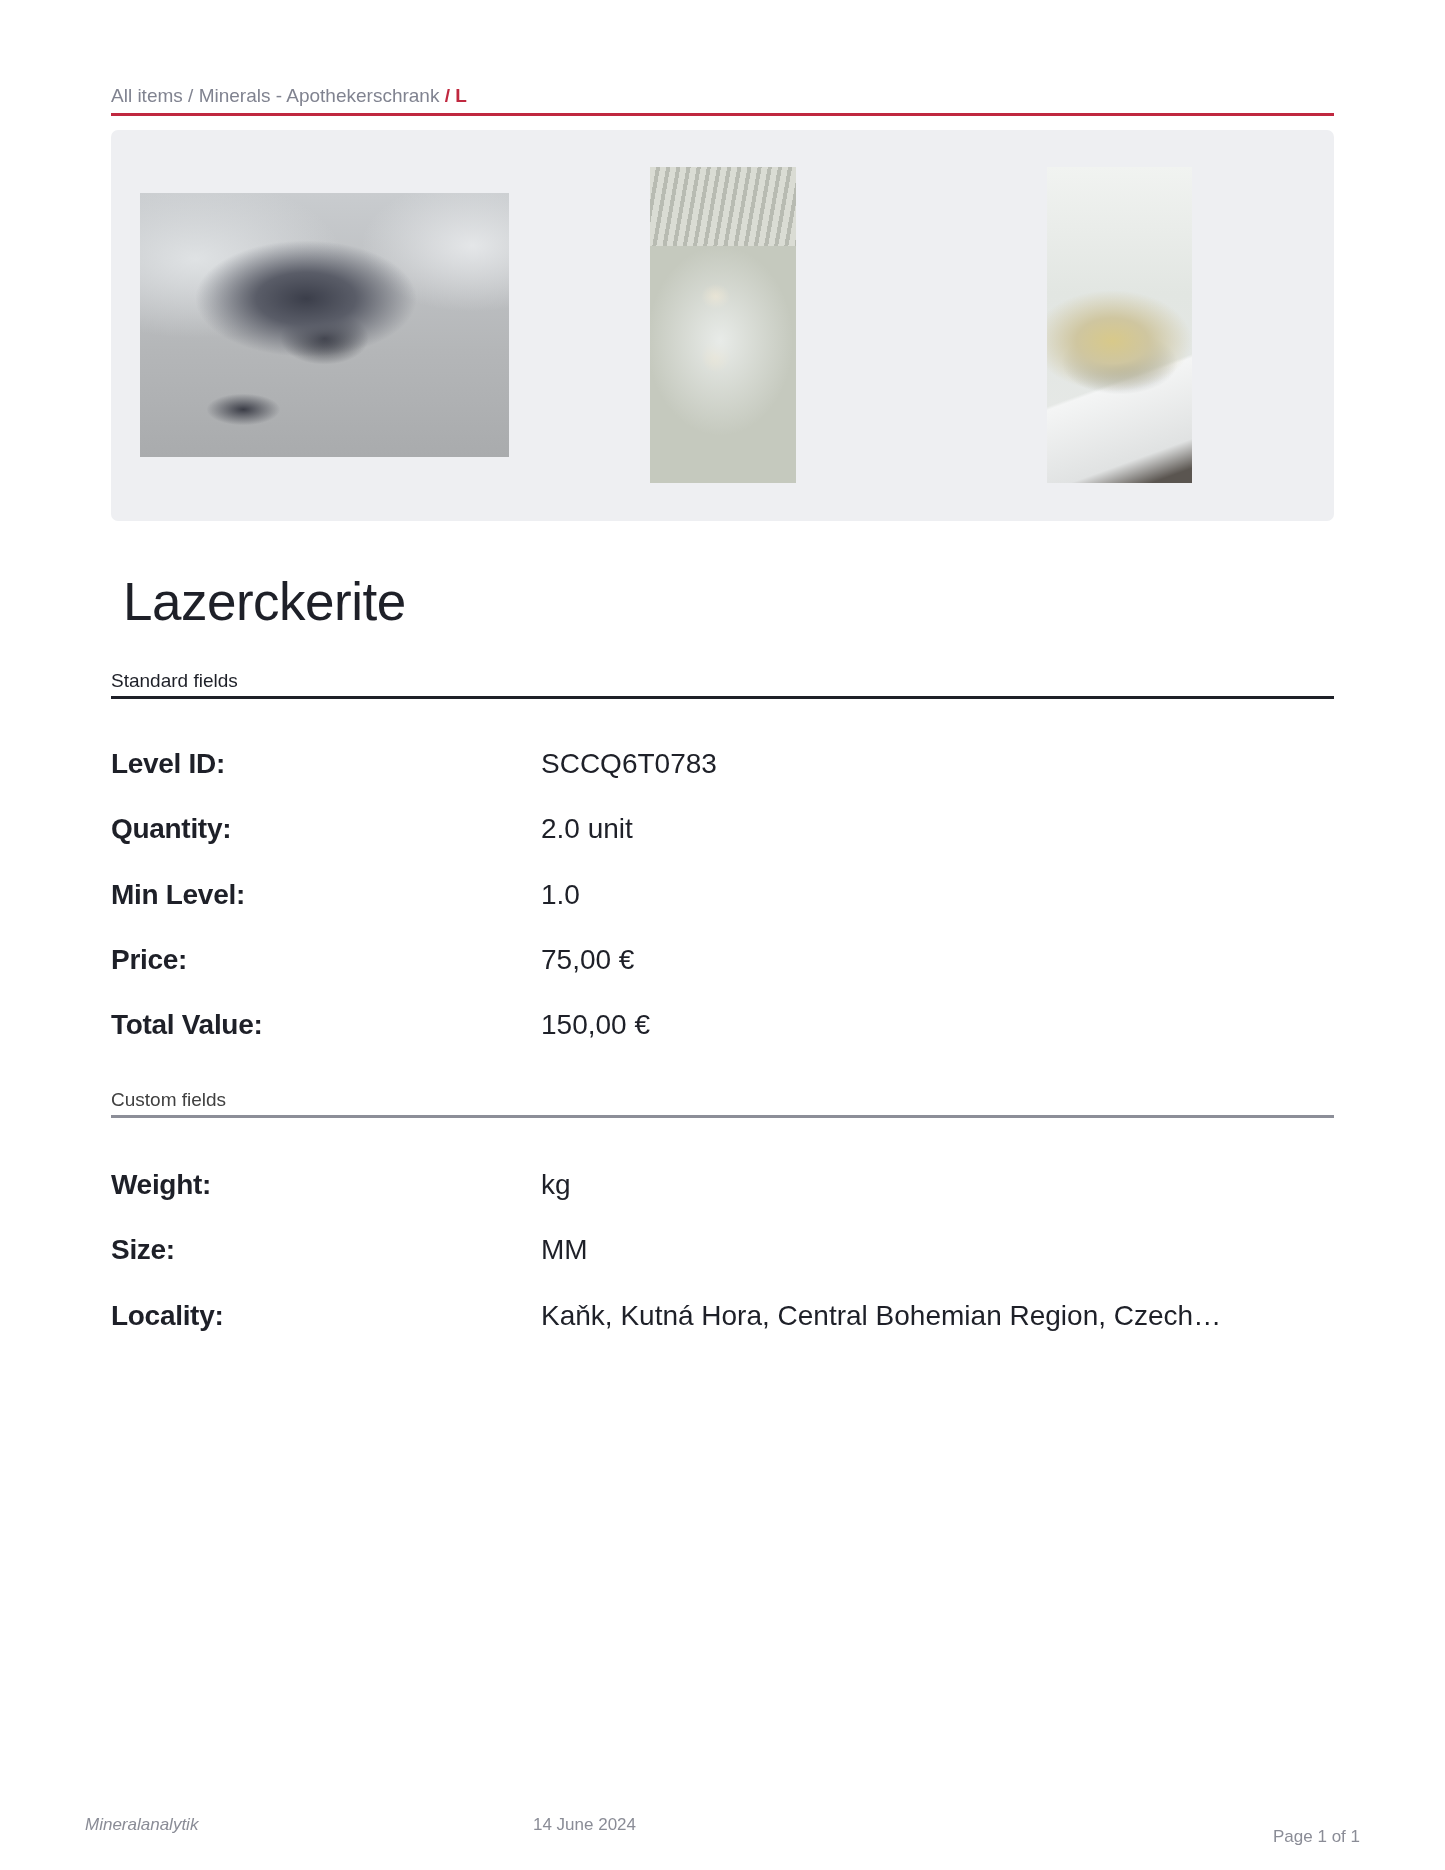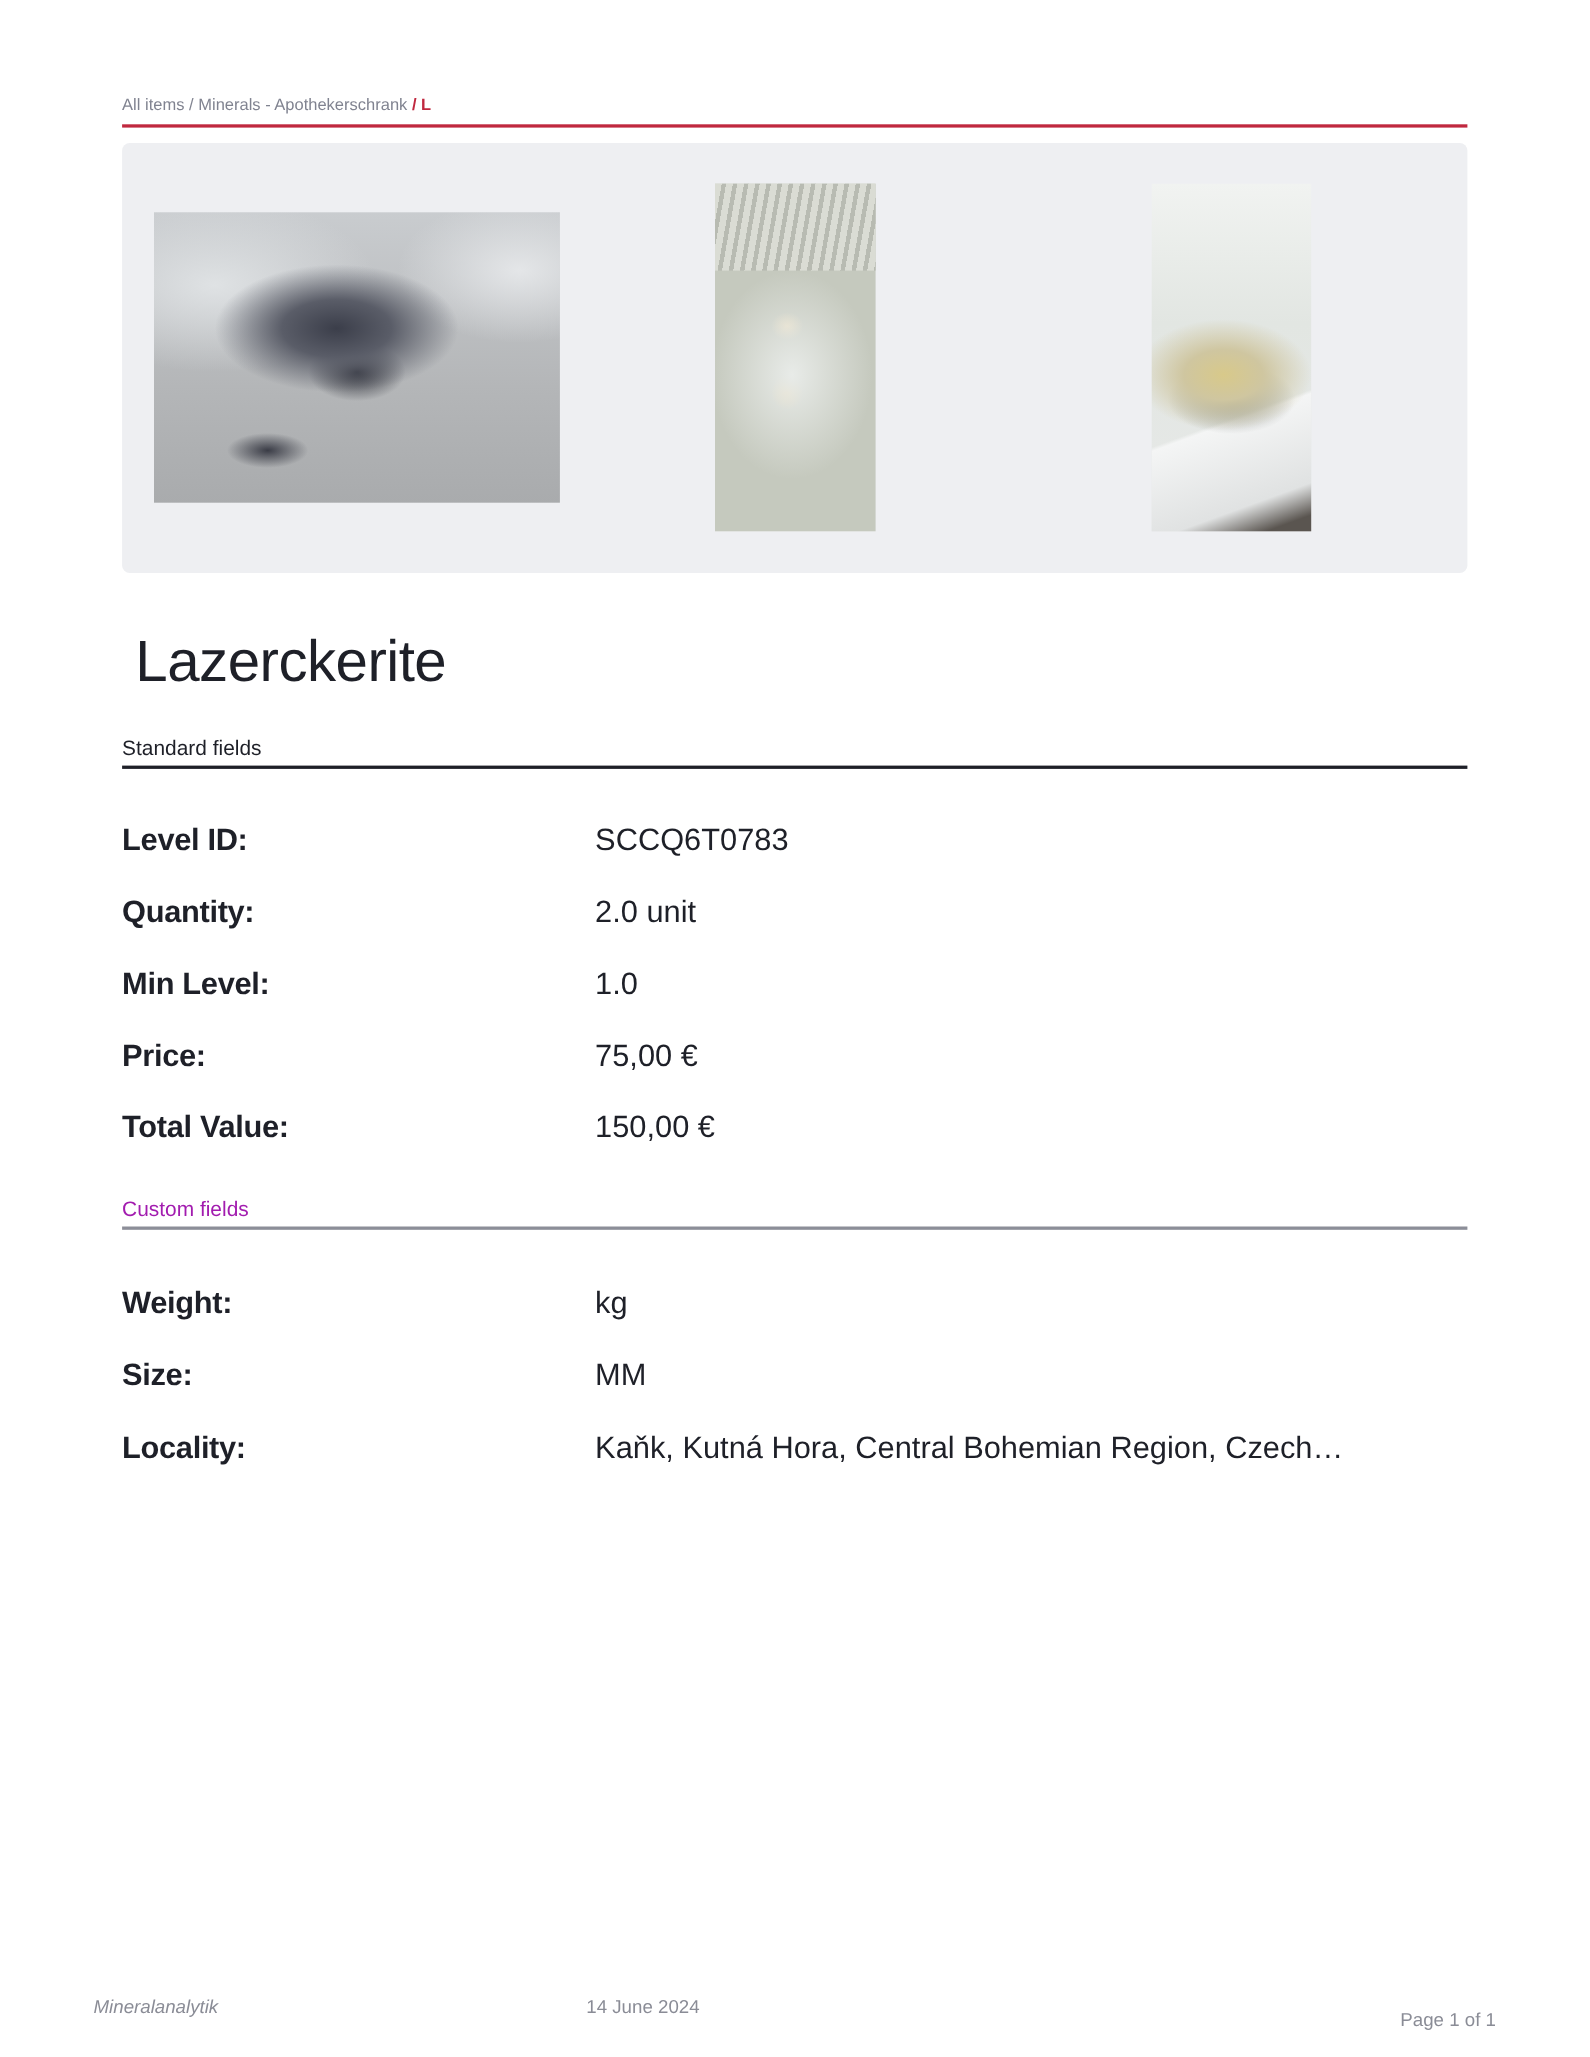--- a/index.html
+++ b/index.html
@@ -4,21 +4,21 @@
 <style>
   html, body { margin: 0; padding: 0; background: #ffffff; }
   body {
     width: 1445px; height: 1870px; position: relative; overflow: hidden;
     font-family: "Liberation Sans", sans-serif; color: #1e2028;
   }
   .page { position: absolute; left: 111px; top: 0; width: 1223px; }
 
   .breadcrumb {
     position: absolute; left: 0; top: 84px; width: 1223px;
-    font-size: 15px; line-height: 24px; color: #808390;
+    font-size: 19px; line-height: 24px; color: #808390;
     border-bottom: 3px solid #c0283f; padding-bottom: 5px; white-space: nowrap;
   }
   .breadcrumb .sep { color: #808390; }
   .breadcrumb .current { color: #c0283f; font-weight: bold; }
 
   .gallery {
     position: absolute; left: 0; top: 130px; width: 1223px; height: 391px;
     background: #eeeff2; border-radius: 7px;
   }
   .photo { position: absolute; overflow: hidden; }
@@ -57,21 +57,21 @@
     position: absolute; left: 0; top: 558px; margin: 12px;
     font-size: 53px; line-height: 64px; font-weight: normal; letter-spacing: -0.5px;
     color: #1e2028;
   }
 
   .section-head {
     position: absolute; left: 0; width: 1223px;
     font-size: 19px; line-height: 22px; padding-bottom: 4px;
   }
   .section-standard { top: 670px; color: #1e2028; border-bottom: 3px solid #1e2028; }
-  .section-custom { top: 1089px; color: #a21caf; border-bottom: 3px solid #8c8e98; }
+  .section-custom { top: 1089px; color: #404040; border-bottom: 3px solid #8c8e98; }
 
   .fields { position: absolute; left: 0; width: 1223px; }
   .field-row { position: relative; height: 65.3px; }
   .field-label {
     position: absolute; left: 0; top: 0; font-size: 28px; line-height: 34px;
     font-weight: bold; color: #1e2028; letter-spacing: -0.3px; white-space: nowrap;
   }
   .field-value {
     position: absolute; left: 430px; top: 0; font-size: 28px; line-height: 34px;
     color: #1e2028; white-space: nowrap; max-width: 720px; overflow: hidden; text-overflow: ellipsis;

